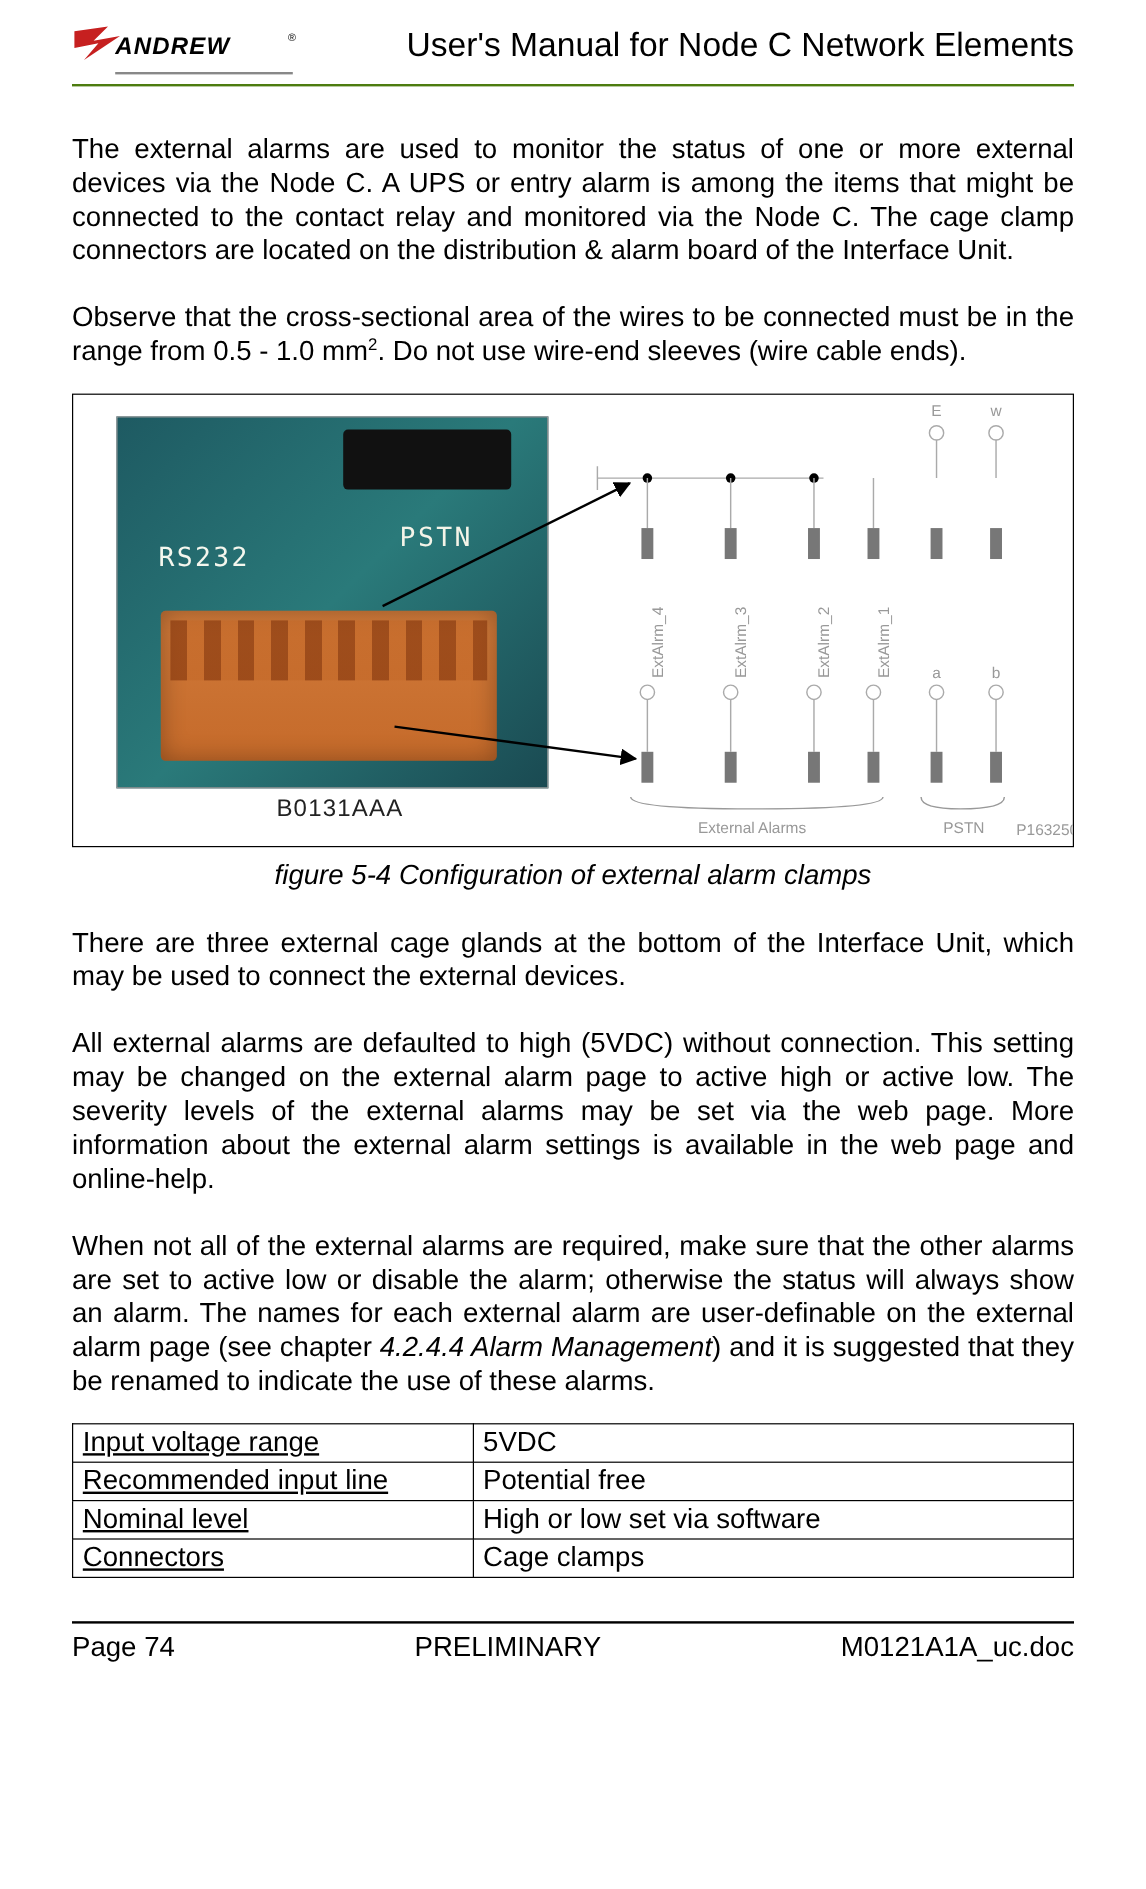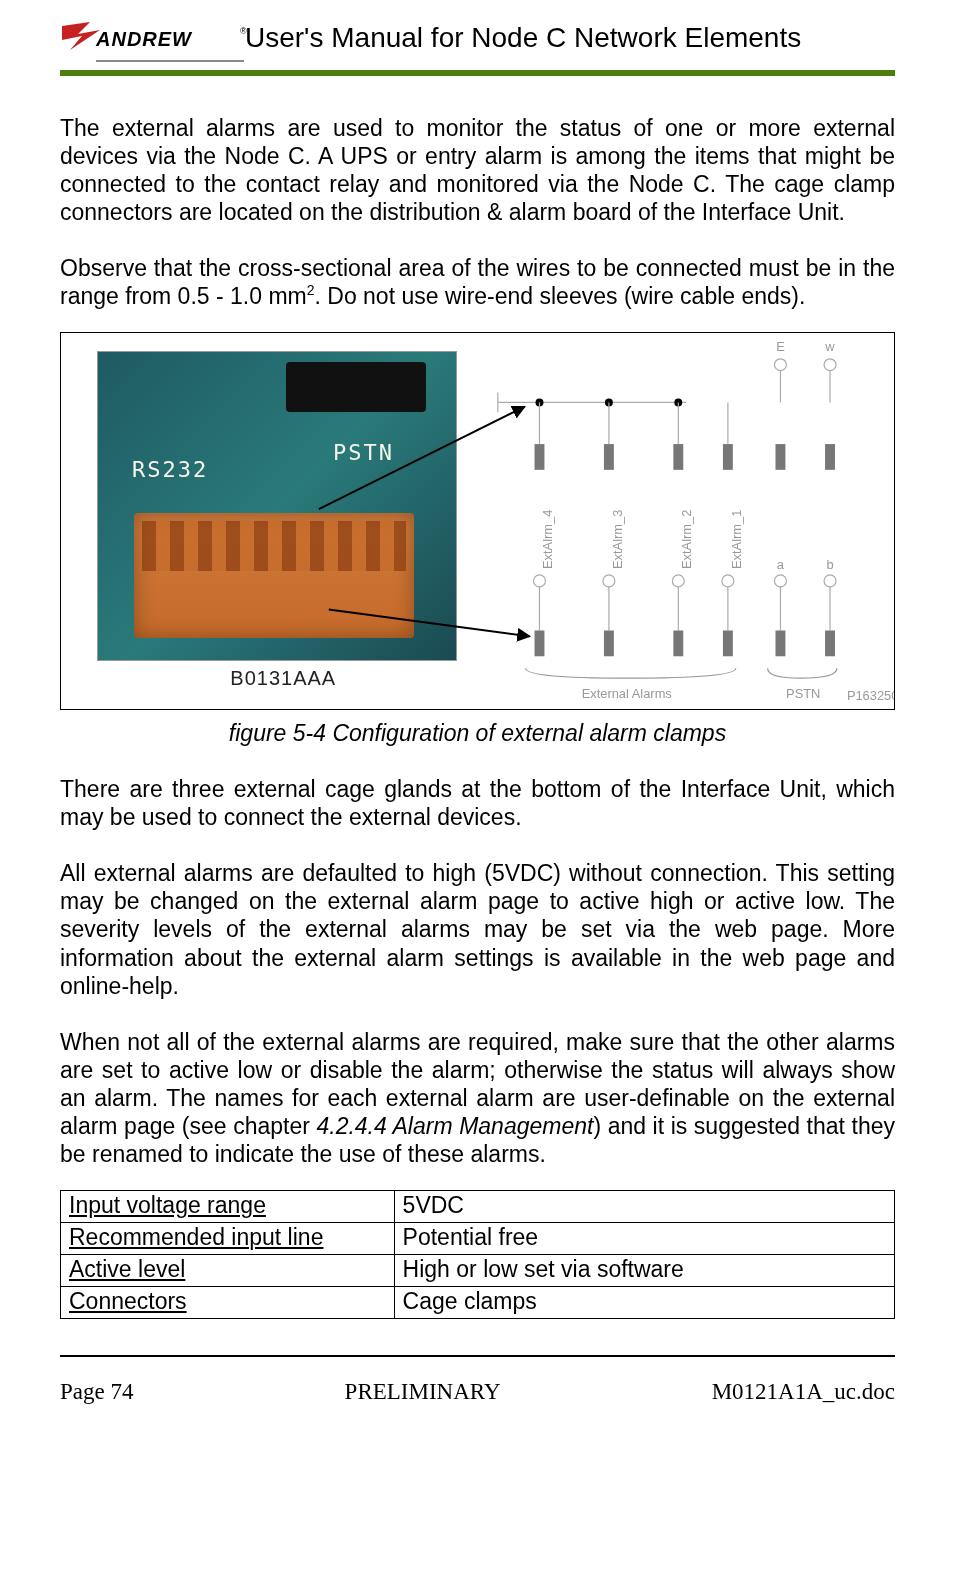--- a/index.html
+++ b/index.html
@@ -10,22 +10,22 @@
       background: #fff;
     }
     .page {
       width: 955px;
       padding: 20px 60px 30px 60px;
       position: relative;
     }
     .header {
       display: flex;
       align-items: flex-start;
-      justify-content: flex-start;
-      border-bottom: 6px solid #4d7c0f;
+      justify-content: space-between;
+      border-bottom: 2px solid #4d7c0f;
       padding-bottom: 6px;
       margin-bottom: 38px;
     }
     .logo {
       width: 185px;
       height: 44px;
       position: relative;
     }
     .logo-mark {
       position: absolute;
@@ -170,25 +170,24 @@
     }
     table.spec td {
       border: 1px solid #000;
       padding: 1px 8px 3px 8px;
       vertical-align: top;
     }
     table.spec td:first-child { width: 40%; text-decoration: underline; }
     .footer {
       margin-top: 36px;
       border-top: 2px solid #000;
-      padding-top: 22px;
+      padding-top: 6px;
       display: flex;
       justify-content: space-between;
       font-size: 23px;
-      font-family: Liberation Serif, serif;
     }
     .schem text {
       font-family: Arial, Helvetica, sans-serif;
       fill: #888;
       font-size: 13px;
     }
     .schem .lbl { fill: #999; }
     .schem line, .schem polyline, .schem path { stroke: #aaa; stroke-width: 1.2; fill: none; }
     .schem circle.open { stroke: #aaa; stroke-width: 1.2; fill: #fff; }
     .schem circle.dot { fill: #000; stroke: none; }
@@ -321,21 +320,21 @@
     <tbody>
         <tr>
       <td>Input voltage range</td>
       <td>5VDC</td>
     </tr>
     <tr>
       <td>Recommended input line</td>
       <td>Potential free</td>
     </tr>
     <tr>
-      <td>Active level</td>
+      <td>Nominal level</td>
       <td>High or low set via software</td>
     </tr>
     <tr>
       <td>Connectors</td>
       <td>Cage clamps</td>
     </tr>
   </tbody>
     </table>
 
   <div class="footer">

